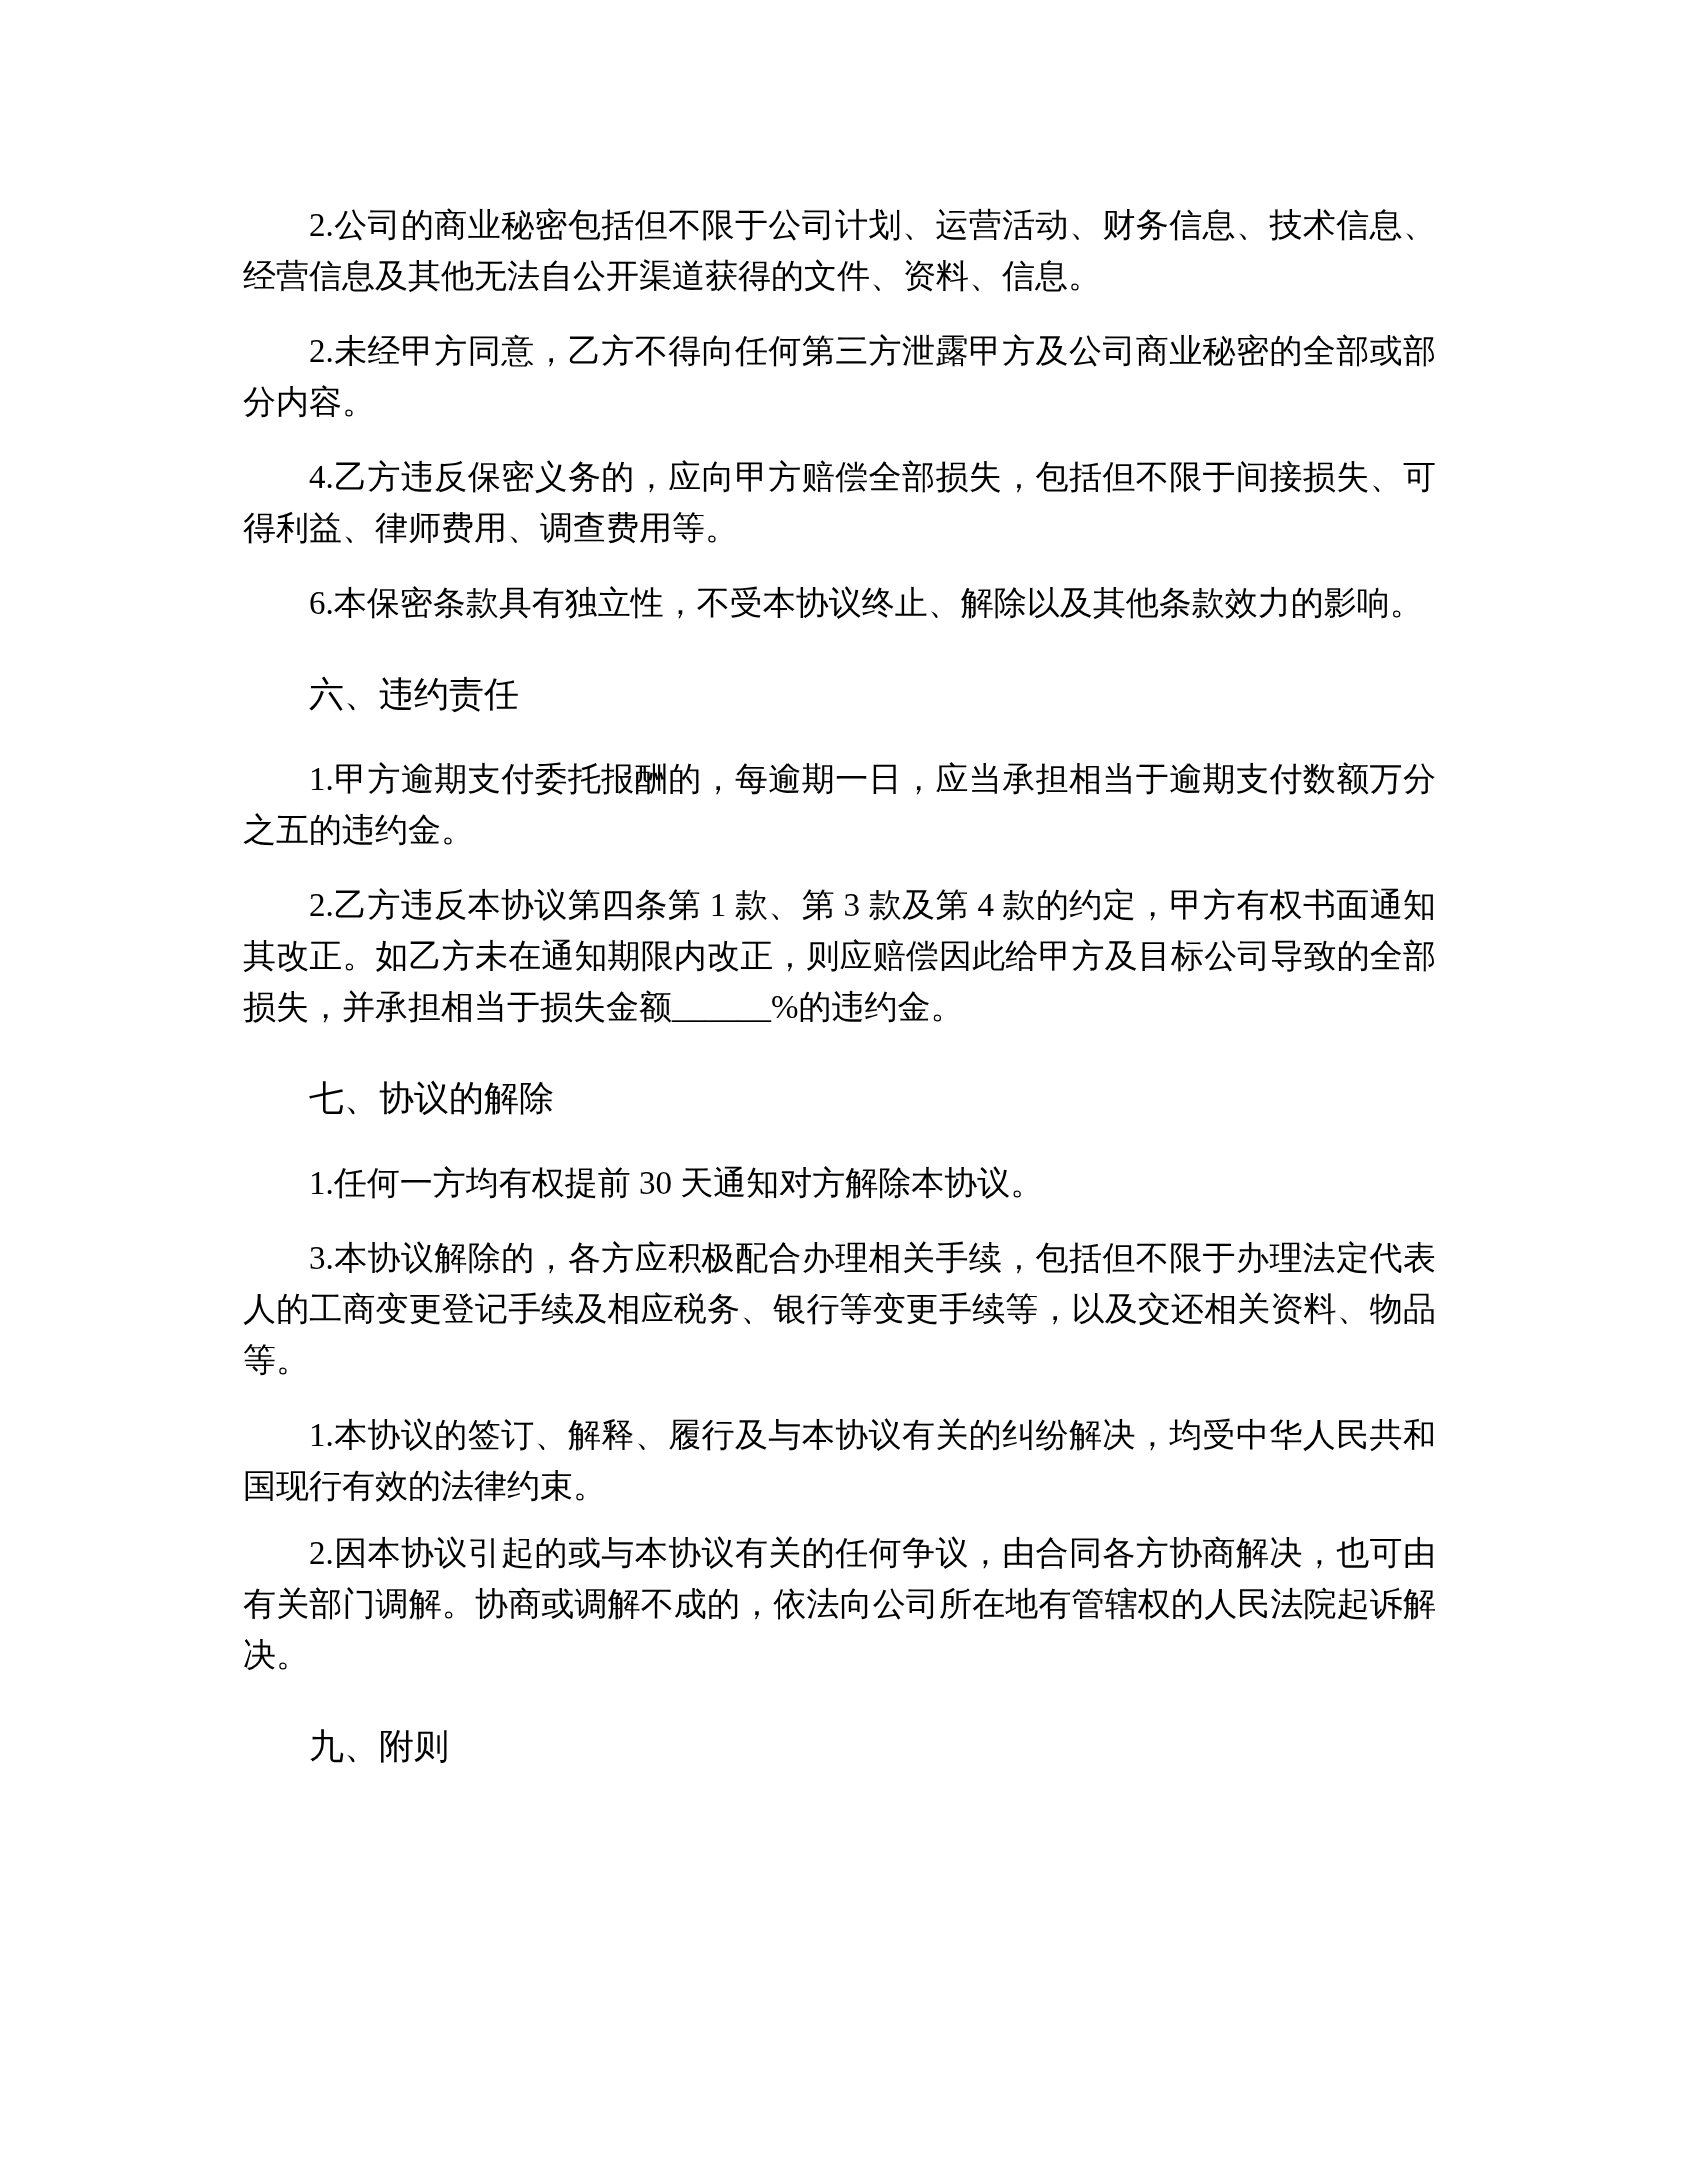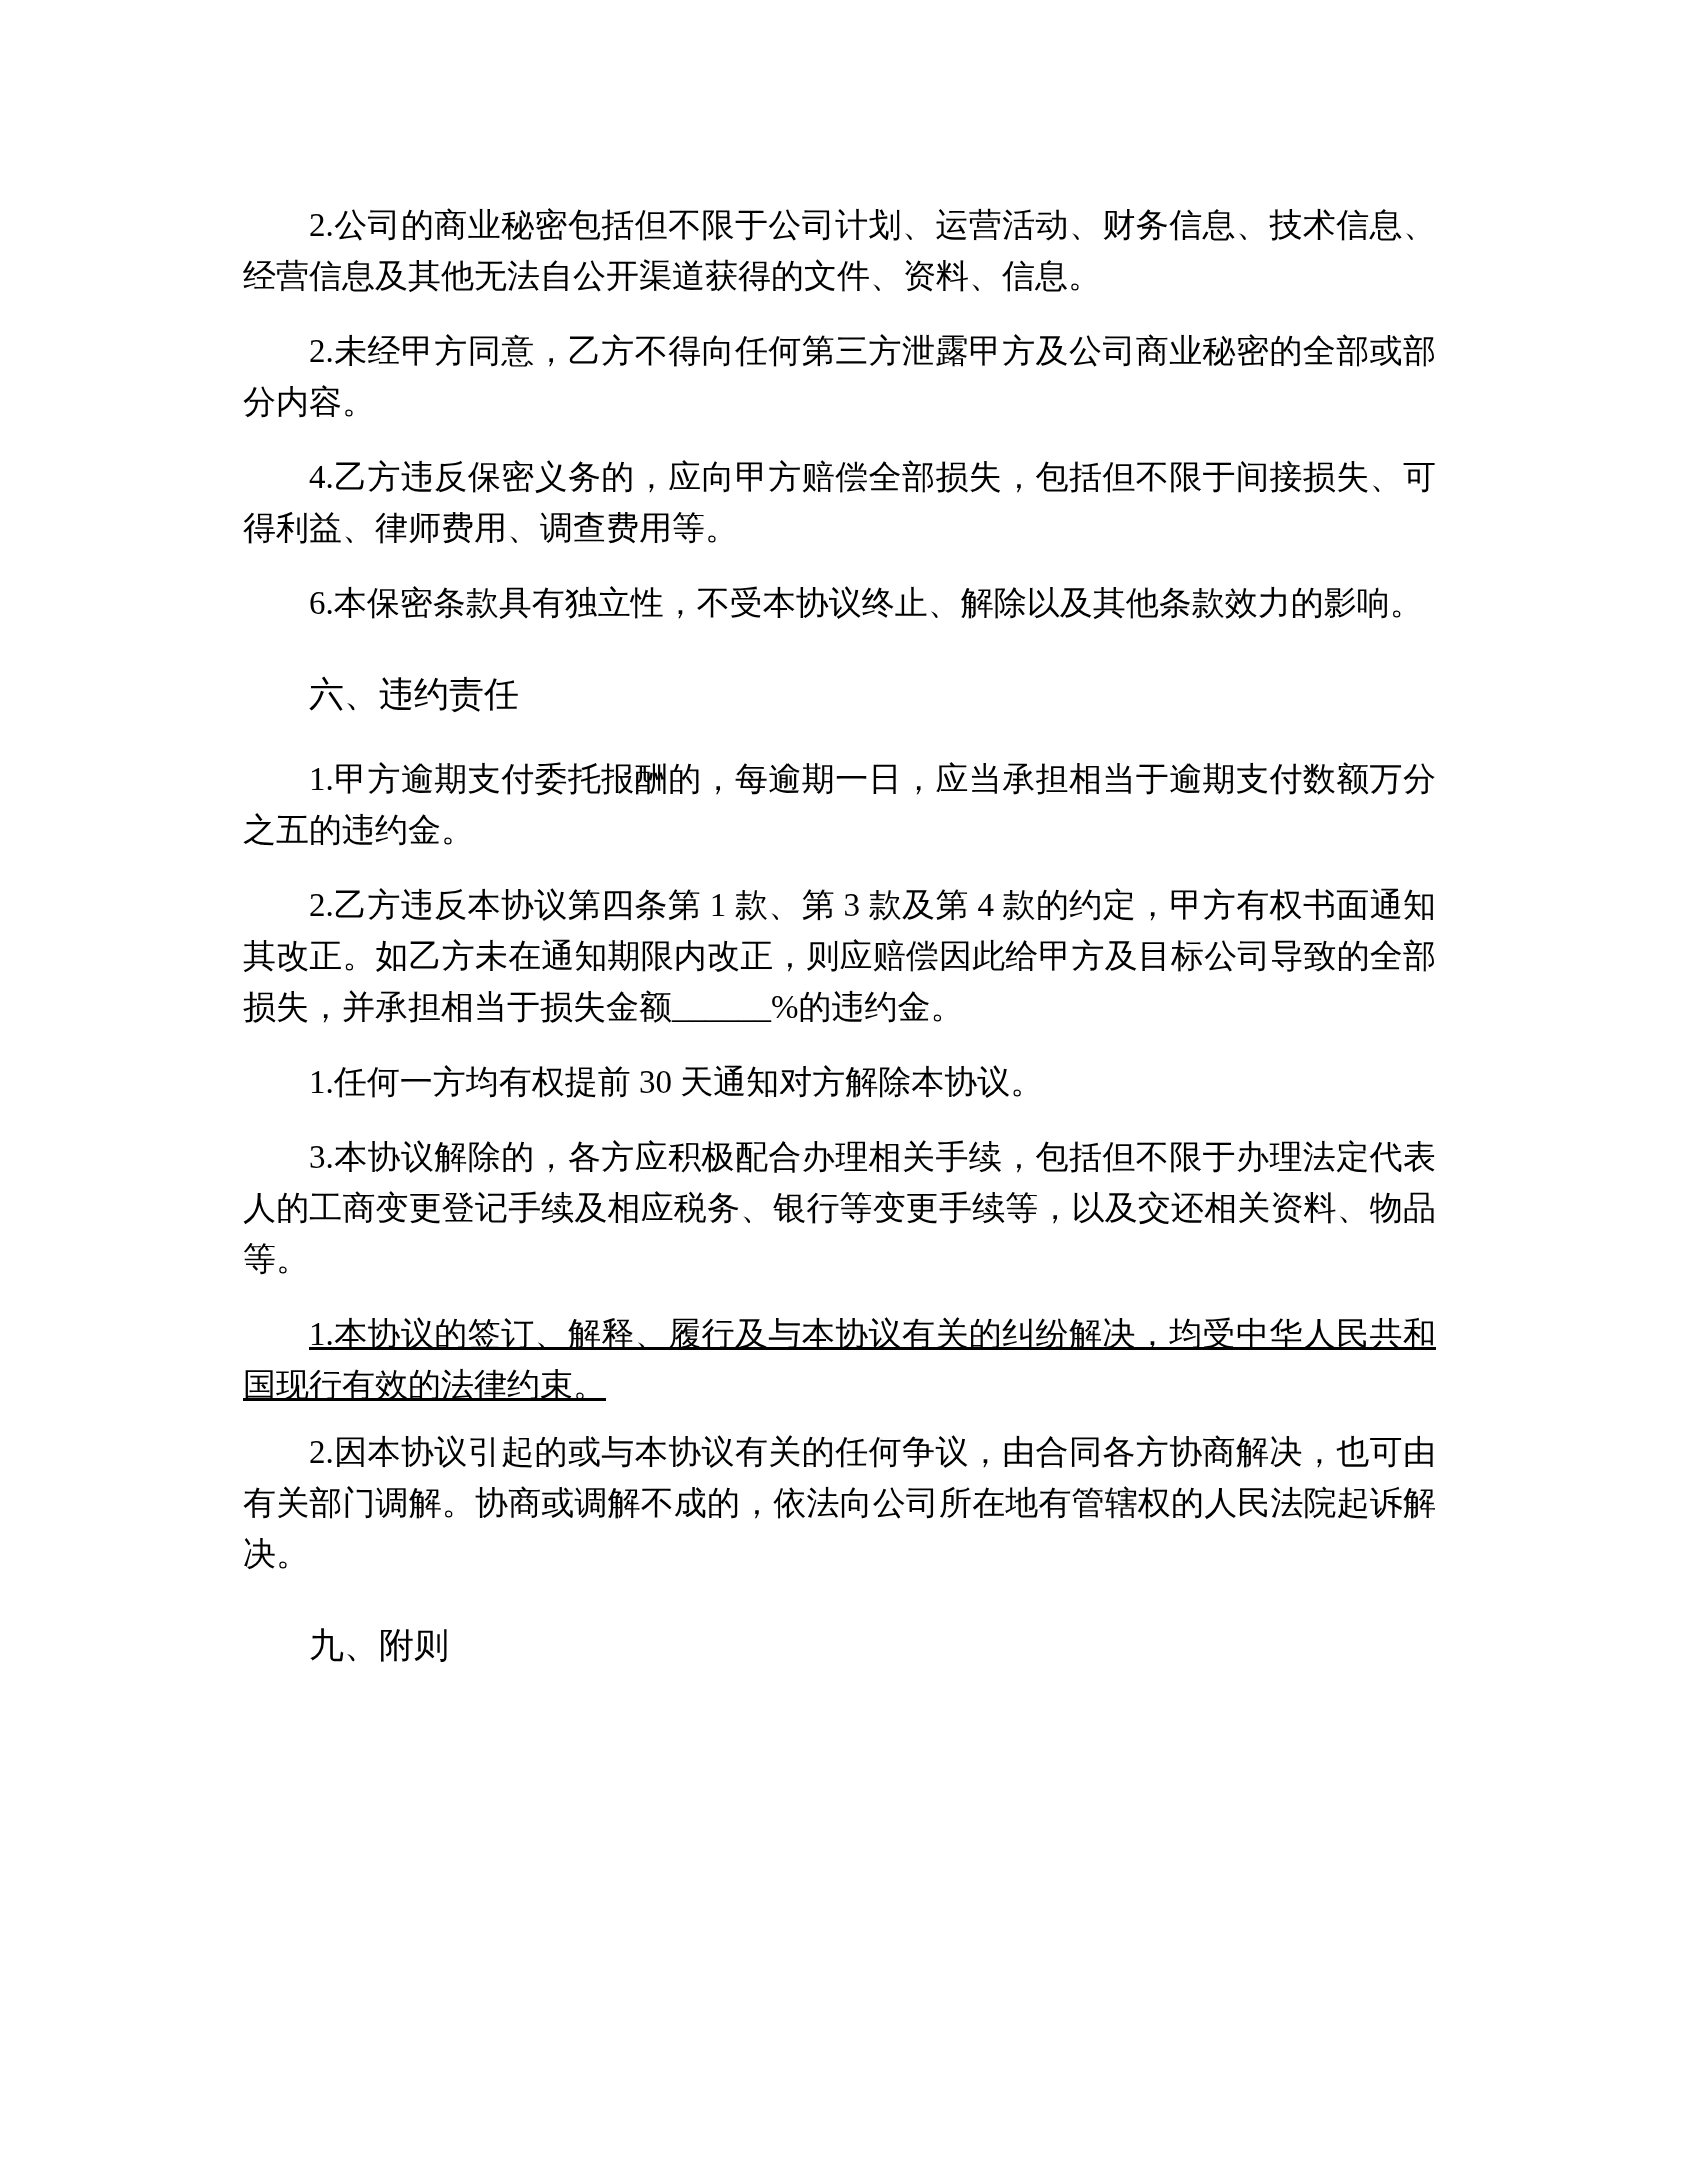--- a/index.html
+++ b/index.html
@@ -24,21 +24,21 @@
     text-align: justify;
     text-justify: inter-ideograph;
   }
   .para {
     margin: 24px 0;
     text-indent: 66px;
   }
   .para:first-child {
     margin-top: 0;
   }
-  .para.mb0 { margin-bottom: 0; text-decoration: underline; }
+  .para.mb0 { margin-bottom: 0; }
   .para.mt0 { margin-top: 16px; }
   .heading {
     font-family: "Liberation Sans", "DejaVu Sans", sans-serif;
     font-weight: 400;
     font-size: 35px;
     line-height: 51px;
     margin: 39px 0 35px 0;
     text-indent: 66px;
   }
 </style>
@@ -51,20 +51,21 @@
     <p class="para">2.公司的商业秘密包括但不限于公司计划、运营活动、财务信息、技术信息、经营信息及其他无法自公开渠道获得的文件、资料、信息。</p>
     <p class="para">2.未经甲方同意，乙方不得向任何第三方泄露甲方及公司商业秘密的全部或部分内容。</p>
     <p class="para">4.乙方违反保密义务的，应向甲方赔偿全部损失，包括但不限于间接损失、可得利益、律师费用、调查费用等。</p>
     <p class="para">6.本保密条款具有独立性，不受本协议终止、解除以及其他条款效力的影响。</p>
 
     <h2 class="heading">六、违约责任</h2>
 
     <p class="para">1.甲方逾期支付委托报酬的，每逾期一日，应当承担相当于逾期支付数额万分之五的违约金。</p>
     <p class="para">2.乙方违反本协议第四条第 1 款、第 3 款及第 4 款的约定，甲方有权书面通知其改正。如乙方未在通知期限内改正，则应赔偿因此给甲方及目标公司导致的全部损失，并承担相当于损失金额______%的违约金。</p>
 
+    <h2 class="heading">七、协议的解除</h2>
 
     <p class="para">1.任何一方均有权提前 30 天通知对方解除本协议。</p>
     <p class="para">3.本协议解除的，各方应积极配合办理相关手续，包括但不限于办理法定代表人的工商变更登记手续及相应税务、银行等变更手续等，以及交还相关资料、物品等。</p>
 
 
     <p class="para mb0">1.本协议的签订、解释、履行及与本协议有关的纠纷解决，均受中华人民共和国现行有效的法律约束。</p>
     <p class="para mt0">2.因本协议引起的或与本协议有关的任何争议，由合同各方协商解决，也可由有关部门调解。协商或调解不成的，依法向公司所在地有管辖权的人民法院起诉解决。</p>
 
     <h2 class="heading">九、附则</h2>
 

